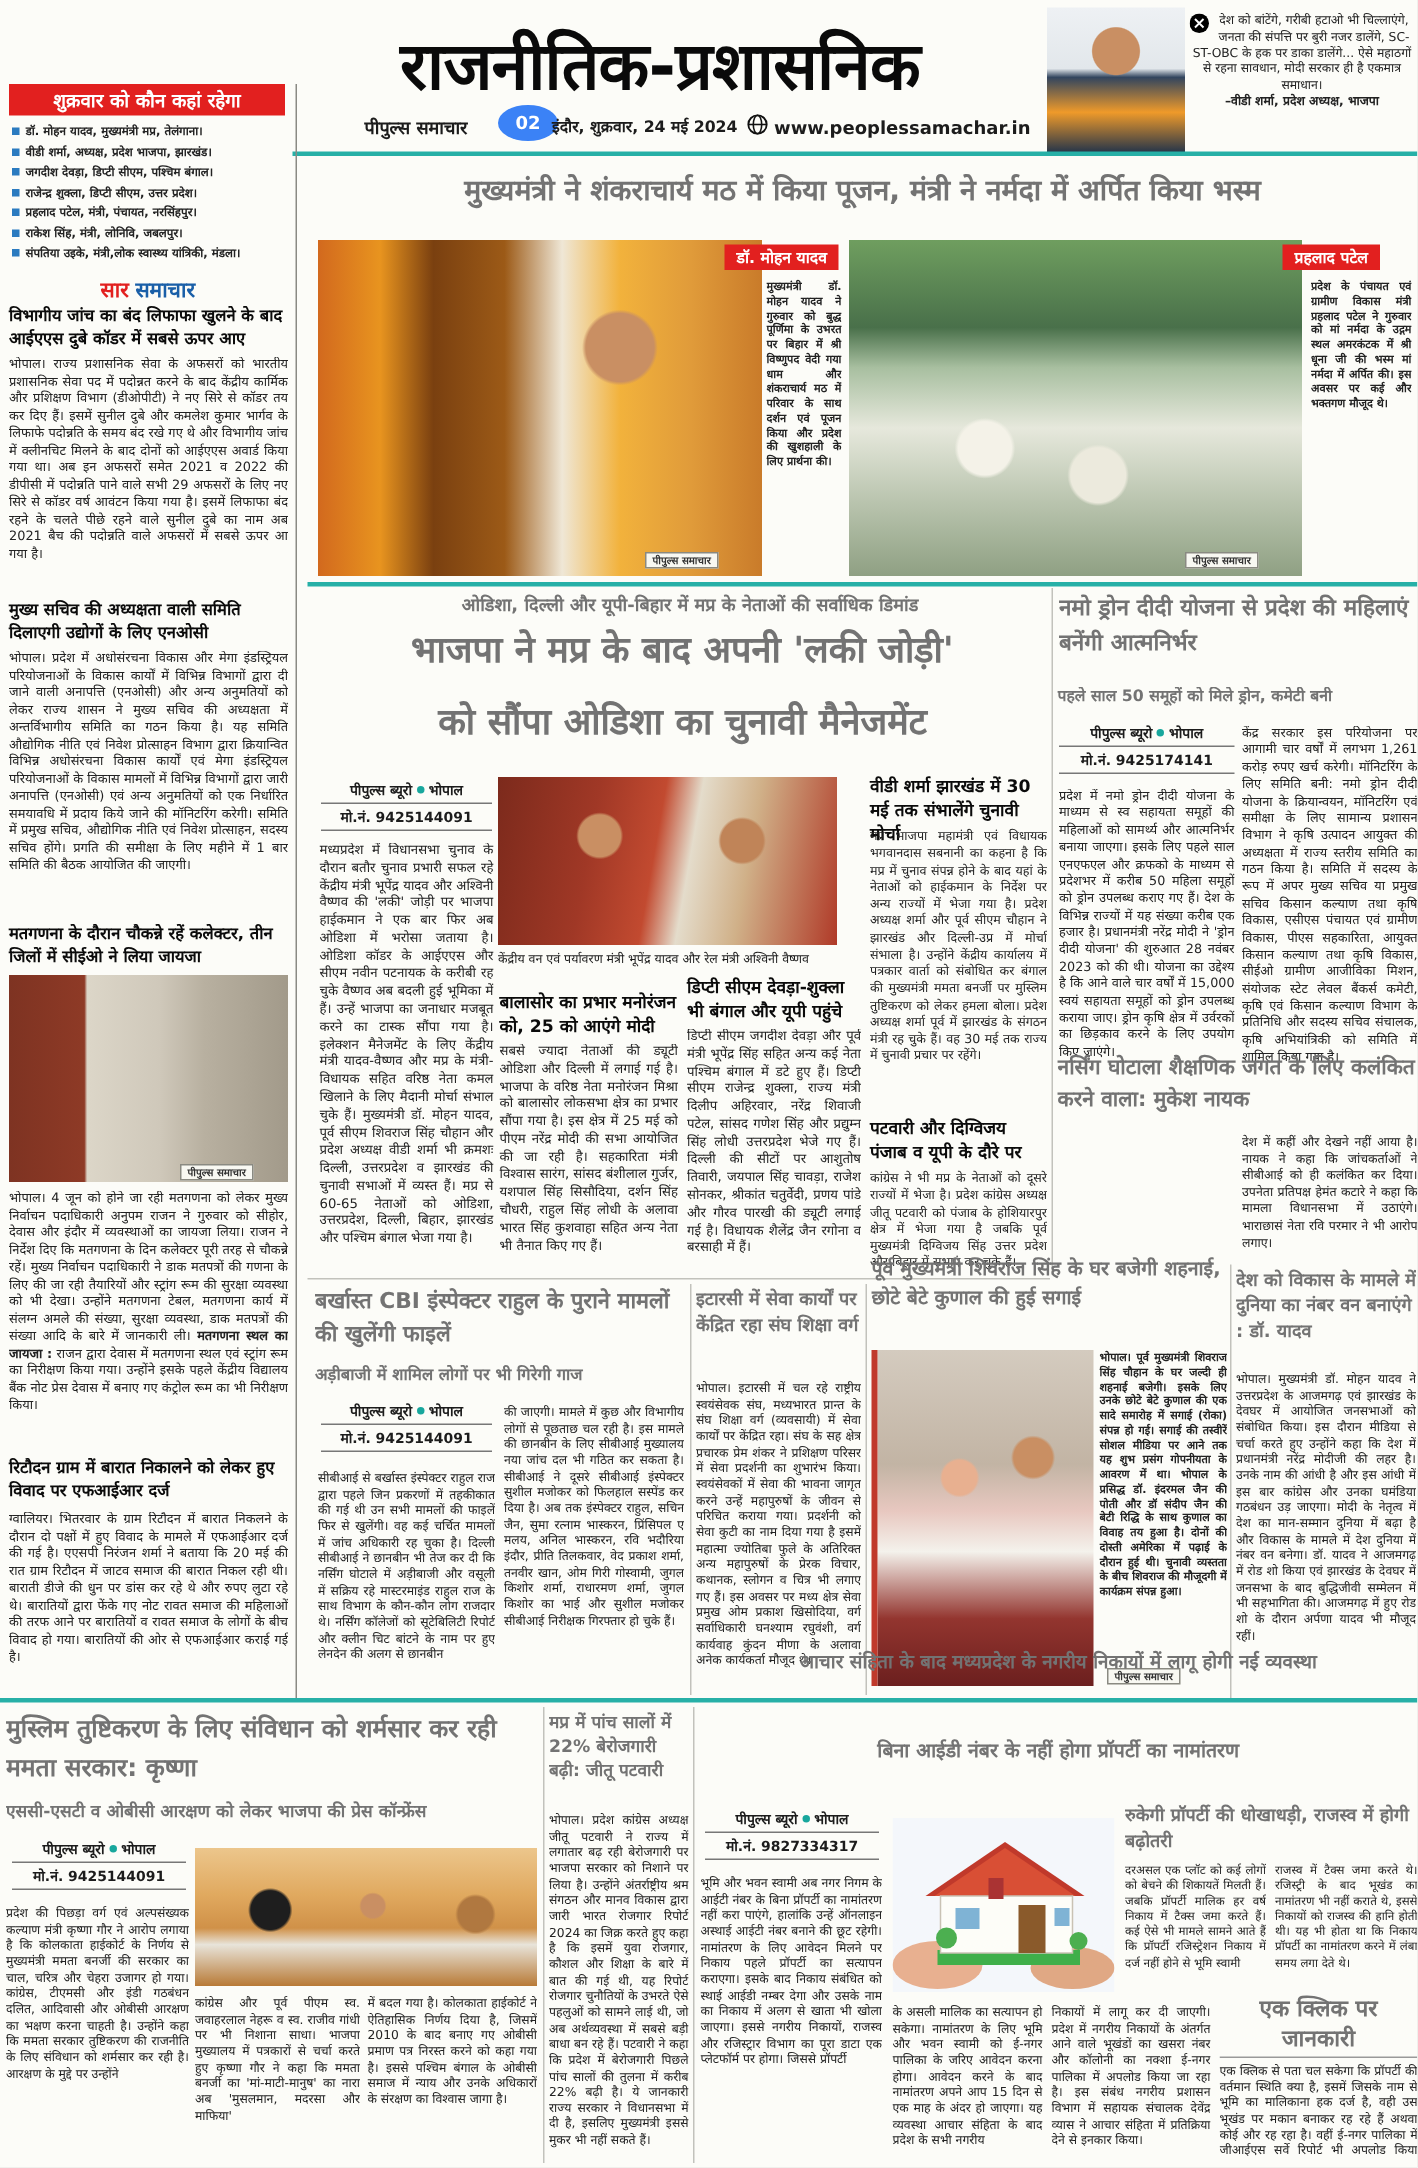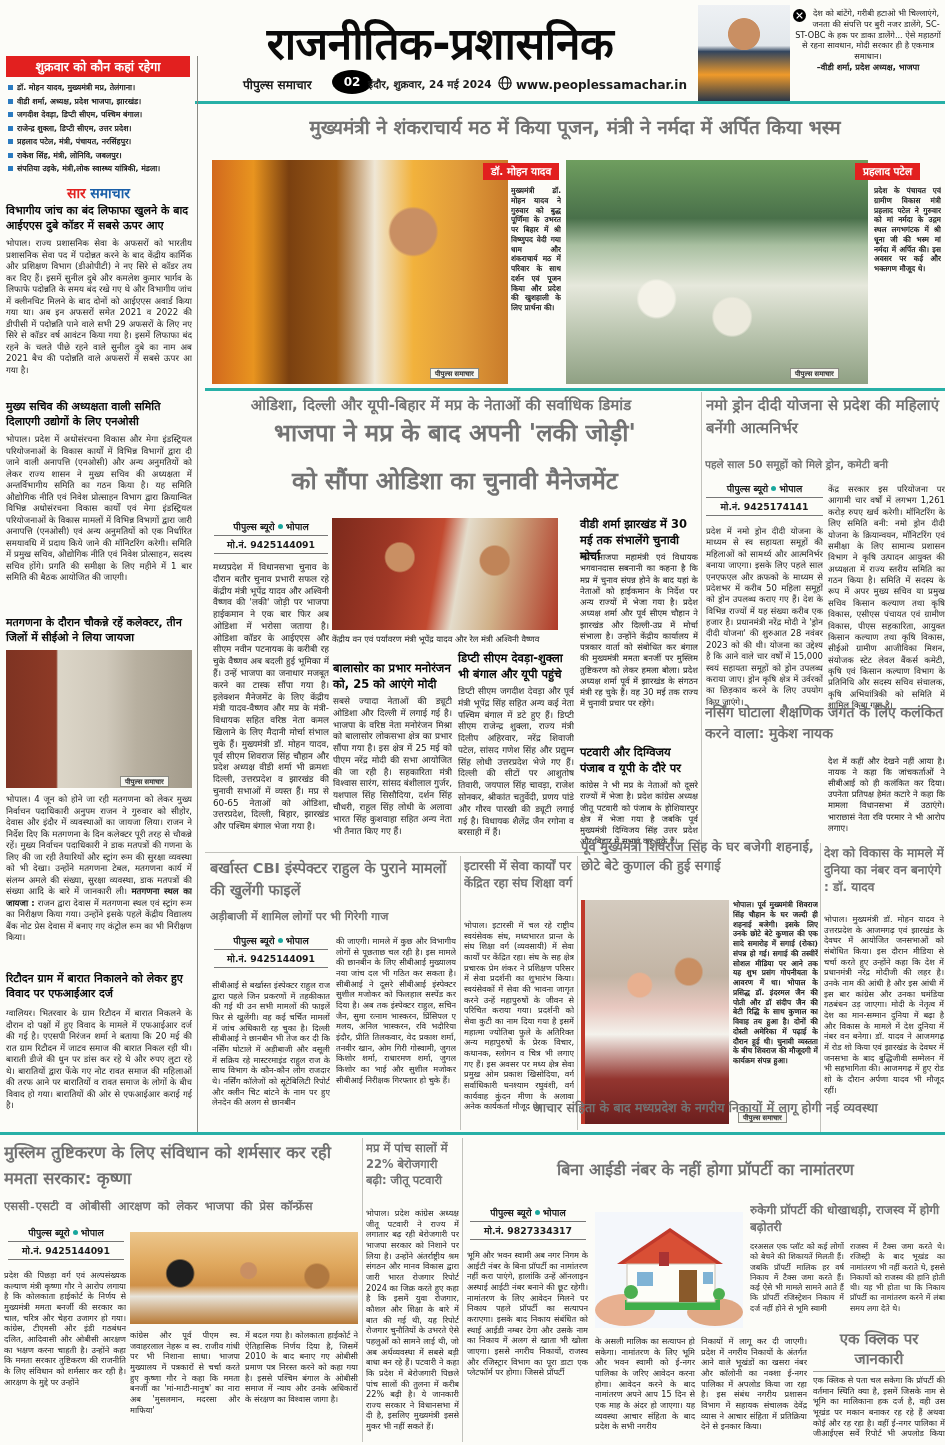--- a/index.html
+++ b/index.html
@@ -28,21 +28,21 @@
   .byline .l2 { font-weight:bold; font-size:9.3px; border-bottom:1px solid #777; padding:2px 0; white-space:nowrap; }
   .photo { position:absolute; }
   .sch-item { display:flex; align-items:flex-start; margin-bottom:3.5px; }
   .bull { flex:0 0 auto; width:5px; height:5px; background:#2b7bc0; margin:3px 4px 0 0; }
   .sch-item span.txt { font-size:7.8px; font-weight:bold; white-space:nowrap; overflow:hidden; color:#222; }
   .sidehead { font-size:11px; font-weight:bold; line-height:1.35; color:#0b0b0b; }
   .subhead { font-weight:bold; color:#0b0b0b; line-height:1.4; }
   .leadin { font-weight:bold; }
   .saar1 { color:#e2201f; font-weight:bold; }
   .saar2 { color:#1a5fa8; font-weight:bold; }
-  .badge { display:inline-block; width:40px; height:24px; border-radius:50%; background:#000000; color:#fff;
+  .badge { display:inline-block; width:40px; height:24px; border-radius:50%; background:#3b82f6; color:#fff;
            font-weight:bold; font-size:12px; line-height:24px; text-align:center; }
   .masthead { font-weight:bold; color:#0a0a0a; letter-spacing:-0.5px; }
 </style>
 </head>
 <body>
 
 <div class="page">
 
   <div class="abs masthead center" style="left:175px;top:12px;width:530px;font-size:44px;">राजनीतिक-प्रशासनिक</div>
   <div class="abs" style="left:243px;top:76px;font-size:12px;font-weight:bold;">पीपुल्स समाचार</div>
@@ -128,25 +128,25 @@
   <div class="abs hl center" style="left:205px;top:115px;width:740px;font-size:19px;white-space:nowrap;">मुख्यमंत्री ने शंकराचार्य मठ में किया पूजन, मंत्री ने नर्मदा में अर्पित किया भस्म</div>
 
   <div class="photo" style="left:212px;top:160px;width:296px;height:224px;background:radial-gradient(circle at 68% 32%,#c98f63 0 9%,rgba(0,0,0,0) 10%),linear-gradient(90deg,#d2691e 0%,#e8941f 14%,#7a4010 26%,#9c5a17 42%,#efe7d6 55%,#f2b23c 68%,#e09b3a 84%,#c97b2a 100%);"></div>
   <div class="tag" style="left:430px;top:368px;">पीपुल्स समाचार</div>
   <div class="redlab" style="left:483px;top:163px;">डॉ. मोहन यादव</div>
   <div class="abs bt7 j ov" style="left:511px;top:186px;width:50px;height:196px;font-weight:bold;">मुख्यमंत्री डॉ. मोहन यादव ने गुरुवार को बुद्ध पूर्णिमा के उभरत पर बिहार में श्री विष्णुपद वेदी गया धाम और शंकराचार्य मठ में परिवार के साथ दर्शन एवं पूजन किया और प्रदेश की खुशहाली के लिए प्रार्थना की।</div>
 
   <div class="photo" style="left:566px;top:160px;width:302px;height:224px;background:radial-gradient(circle at 30% 62%,#f4f2e8 0 7%,rgba(0,0,0,0) 8%),radial-gradient(circle at 55% 70%,#eceadd 0 8%,rgba(0,0,0,0) 9%),linear-gradient(180deg,#6f9e5f 0%,#49704a 26%,#a8bfa0 38%,#e6e8dc 56%,#b9c4ae 78%,#8fa083 100%);"></div>
   <div class="tag" style="left:790px;top:368px;">पीपुल्स समाचार</div>
   <div class="redlab" style="left:855px;top:163px;">प्रहलाद पटेल</div>
-  <div class="abs bt7 j ov" style="left:874px;top:186px;width:67px;height:196px;font-weight:bold;">प्रदेश के पंचायत एवं ग्रामीण विकास मंत्री प्रहलाद पटेल ने गुरुवार को मां नर्मदा के उद्गम स्थल लगभगंटक में श्री धूना जी की भस्म मां नर्मदा में अर्पित की। इस अवसर पर कई और भक्तगण मौजूद थे।</div>
+  <div class="abs bt7 j ov" style="left:874px;top:186px;width:67px;height:196px;font-weight:bold;">प्रदेश के पंचायत एवं ग्रामीण विकास मंत्री प्रहलाद पटेल ने गुरुवार को मां नर्मदा के उद्गम स्थल अमरकंटक में श्री धूना जी की भस्म मां नर्मदा में अर्पित की। इस अवसर पर कई और भक्तगण मौजूद थे।</div>
 
   <div class="trule" style="left:205px;top:388px;width:740px;"></div>
 
-  <div class="abs hl center" style="left:196px;top:396px;width:490px;font-size:15px;white-space:nowrap;">ओडिशा, दिल्ली और यूपी-बिहार में मप्र के नेताओं की सर्वाधिक डिमांड</div>
+  <div class="abs hl center" style="left:215px;top:396px;width:490px;font-size:12px;white-space:nowrap;">ओडिशा, दिल्ली और यूपी-बिहार में मप्र के नेताओं की सर्वाधिक डिमांड</div>
   <div class="abs hl center" style="left:210px;top:418px;width:490px;font-size:24px;white-space:nowrap;">भाजपा ने मप्र के बाद अपनी 'लकी जोड़ी'</div>
   <div class="abs hl center" style="left:210px;top:466px;width:490px;font-size:24px;white-space:nowrap;">को सौंपा ओडिशा का चुनावी मैनेजमेंट</div>
 
   <div class="abs byline" style="left:214px;top:520px;width:114px;">
     <div class="l1"><span>पीपुल्स ब्यूरो</span><span class="tealdot"></span><span>भोपाल</span></div>
     <div class="l2">मो.नं. 9425144091</div>
   </div>
   <div class="abs bt j ov" style="left:213px;top:562px;width:116px;height:288px;">मध्यप्रदेश में विधानसभा चुनाव के दौरान बतौर चुनाव प्रभारी सफल रहे केंद्रीय मंत्री भूपेंद्र यादव और अश्विनी वैष्णव की 'लकी' जोड़ी पर भाजपा हाईकमान ने एक बार फिर अब ओडिशा में भरोसा जताया है। ओडिशा कॉडर के आईएएस और सीएम नवीन पटनायक के करीबी रह चुके वैष्णव अब बदली हुई भूमिका में हैं। उन्हें भाजपा का जनाधार मजबूत करने का टास्क सौंपा गया है। इलेक्शन मैनेजमेंट के लिए केंद्रीय मंत्री यादव-वैष्णव और मप्र के मंत्री-विधायक सहित वरिष्ठ नेता कमल खिलाने के लिए मैदानी मोर्चा संभाल चुके हैं। मुख्यमंत्री डॉ. मोहन यादव, पूर्व सीएम शिवराज सिंह चौहान और प्रदेश अध्यक्ष वीडी शर्मा भी क्रमशः दिल्ली, उत्तरप्रदेश व झारखंड की चुनावी सभाओं में व्यस्त हैं। मप्र से 60-65 नेताओं को ओडिशा, उत्तरप्रदेश, दिल्ली, बिहार, झारखंड और पश्चिम बंगाल भेजा गया है।</div>
 
   <div class="photo" style="left:332px;top:518px;width:226px;height:112px;background:radial-gradient(circle at 30% 35%,#c98f63 0 8%,rgba(0,0,0,0) 9%),radial-gradient(circle at 72% 38%,#c08458 0 8%,rgba(0,0,0,0) 9%),linear-gradient(100deg,#7c2a1c 0%,#a03826 28%,#c24a30 46%,#e4dccb 56%,#d0b088 72%,#b03a28 100%);"></div>
@@ -200,39 +200,39 @@
   <div class="tag" style="left:738px;top:1112px;">पीपुल्स समाचार</div>
 
   <div class="vdiv" style="left:820px;top:843px;height:290px;"></div>
 
   <div class="abs hl" style="left:824px;top:845px;width:120px;font-size:12px;line-height:1.4;height:64px;overflow:hidden;">देश को विकास के मामले में दुनिया का नंबर वन बनाएंगे : डॉ. यादव</div>
   <div class="abs bt8 j ov" style="left:824px;top:914px;width:120px;height:218px;">भोपाल। मुख्यमंत्री डॉ. मोहन यादव ने उत्तरप्रदेश के आजमगढ़ एवं झारखंड के देवघर में आयोजित जनसभाओं को संबोधित किया। इस दौरान मीडिया से चर्चा करते हुए उन्होंने कहा कि देश में प्रधानमंत्री नरेंद्र मोदीजी की लहर है। उनके नाम की आंधी है और इस आंधी में इस बार कांग्रेस और उनका घमंडिया गठबंधन उड़ जाएगा। मोदी के नेतृत्व में देश का मान-सम्मान दुनिया में बढ़ा है और विकास के मामले में देश दुनिया में नंबर वन बनेगा। डॉ. यादव ने आजमगढ़ में रोड शो किया एवं झारखंड के देवघर में जनसभा के बाद बुद्धिजीवी सम्मेलन में भी सहभागिता की। आजमगढ़ में हुए रोड शो के दौरान अर्पणा यादव भी मौजूद रहीं।</div>
 
   <div class="trule" style="left:0;top:1132px;width:945px;"></div>
 
   <div class="abs hl" style="left:4px;top:1140px;width:354px;font-size:16.5px;line-height:1.55;height:56px;overflow:hidden;">मुस्लिम तुष्टिकरण के लिए संविधान को शर्मसार कर रही ममता सरकार: कृष्णा</div>
-  <div class="abs hl" style="left:4px;top:1200px;width:354px;font-size:11.5px;white-space:nowrap;overflow:hidden;font-family:Liberation Mono, monospace;">एससी-एसटी व ओबीसी आरक्षण को लेकर भाजपा की प्रेस कॉन्फ्रेंस</div>
+  <div class="abs hl" style="left:4px;top:1200px;width:354px;font-size:11.5px;white-space:nowrap;overflow:hidden;">एससी-एसटी व ओबीसी आरक्षण को लेकर भाजपा की प्रेस कॉन्फ्रेंस</div>
   <div class="abs byline" style="left:8px;top:1226px;width:116px;">
     <div class="l1"><span>पीपुल्स ब्यूरो</span><span class="tealdot"></span><span>भोपाल</span></div>
     <div class="l2">मो.नं. 9425144091</div>
   </div>
   <div class="abs bt8 j ov" style="left:4px;top:1270px;width:122px;height:172px;">प्रदेश की पिछड़ा वर्ग एवं अल्पसंख्यक कल्याण मंत्री कृष्णा गौर ने आरोप लगाया है कि कोलकाता हाईकोर्ट के निर्णय से मुख्यमंत्री ममता बनर्जी की सरकार का चाल, चरित्र और चेहरा उजागर हो गया। कांग्रेस, टीएमसी और इंडी गठबंधन दलित, आदिवासी और ओबीसी आरक्षण का भक्षण करना चाहती है। उन्होंने कहा कि ममता सरकार तुष्टिकरण की राजनीति के लिए संविधान को शर्मसार कर रही है। आरक्षण के मुद्दे पर उन्होंने</div>
   <div class="photo" style="left:130px;top:1232px;width:228px;height:92px;background:radial-gradient(circle at 22% 45%,#1e1e1e 0 7%,rgba(0,0,0,0) 8%),radial-gradient(circle at 52% 42%,#c98f63 0 6%,rgba(0,0,0,0) 7%),radial-gradient(circle at 82% 48%,#b07840 0 6%,rgba(0,0,0,0) 7%),linear-gradient(180deg,#ecc68c 0%,#e0a95f 34%,#d09148 58%,#e8e4da 70%,#b87a36 100%);"></div>
   <div class="abs bt8 j ov" style="left:130px;top:1330px;width:110px;height:112px;">कांग्रेस और पूर्व पीएम स्व. जवाहरलाल नेहरू व स्व. राजीव गांधी पर भी निशाना साधा। भाजपा मुख्यालय में पत्रकारों से चर्चा करते हुए कृष्णा गौर ने कहा कि ममता बनर्जी का 'मां-माटी-मानुष' का नारा अब 'मुसलमान, मदरसा और माफिया'</div>
   <div class="abs bt8 j ov" style="left:245px;top:1330px;width:113px;height:112px;">में बदल गया है। कोलकाता हाईकोर्ट ने ऐतिहासिक निर्णय दिया है, जिसमें 2010 के बाद बनाए गए ओबीसी प्रमाण पत्र निरस्त करने को कहा गया है। इससे पश्चिम बंगाल के ओबीसी समाज में न्याय और उनके अधिकारों के संरक्षण का विश्वास जागा है।</div>
 
   <div class="vdiv" style="left:362px;top:1138px;height:304px;"></div>
 
   <div class="abs hl" style="left:366px;top:1140px;width:93px;font-size:11.5px;line-height:1.4;height:64px;overflow:hidden;">मप्र में पांच सालों में 22% बेरोजगारी बढ़ी: जीतू पटवारी</div>
   <div class="abs bt8 j ov" style="left:366px;top:1208px;width:93px;height:234px;">भोपाल। प्रदेश कांग्रेस अध्यक्ष जीतू पटवारी ने राज्य में लगातार बढ़ रही बेरोजगारी पर भाजपा सरकार को निशाने पर लिया है। उन्होंने अंतर्राष्ट्रीय श्रम संगठन और मानव विकास द्वारा जारी भारत रोजगार रिपोर्ट 2024 का जिक्र करते हुए कहा है कि इसमें युवा रोजगार, कौशल और शिक्षा के बारे में बात की गई थी, यह रिपोर्ट रोजगार चुनौतियों के उभरते ऐसे पहलुओं को सामने लाई थी, जो अब अर्थव्यवस्था में सबसे बड़ी बाधा बन रहे हैं। पटवारी ने कहा कि प्रदेश में बेरोजगारी पिछले पांच सालों की तुलना में करीब 22% बढ़ी है। ये जानकारी राज्य सरकार ने विधानसभा में दी है, इसलिए मुख्यमंत्री इससे मुकर भी नहीं सकते हैं।</div>
 
   <div class="vdiv" style="left:462px;top:1138px;height:304px;"></div>
 
   <div class="abs hl center" style="left:466px;top:1100px;width:479px;font-size:12.5px;white-space:nowrap;overflow:hidden;">आचार संहिता के बाद मध्यप्रदेश के नगरीय निकायों में लागू होगी नई व्यवस्था</div>
-  <div class="abs hl center" style="left:466px;top:1160px;width:479px;font-size:16px;white-space:nowrap;">बिना आईडी नंबर के नहीं होगा प्रॉपर्टी का नामांतरण</div>
+  <div class="abs hl center" style="left:466px;top:1160px;width:479px;font-size:13px;white-space:nowrap;">बिना आईडी नंबर के नहीं होगा प्रॉपर्टी का नामांतरण</div>
   <div class="abs byline" style="left:470px;top:1206px;width:116px;">
     <div class="l1"><span>पीपुल्स ब्यूरो</span><span class="tealdot"></span><span>भोपाल</span></div>
     <div class="l2">मो.नं. 9827334317</div>
   </div>
   <div class="abs bt8 j ov" style="left:467px;top:1250px;width:121px;height:192px;">भूमि और भवन स्वामी अब नगर निगम के आईटी नंबर के बिना प्रॉपर्टी का नामांतरण नहीं करा पाएंगे, हालांकि उन्हें ऑनलाइन अस्थाई आईटी नंबर बनाने की छूट रहेगी। नामांतरण के लिए आवेदन मिलने पर निकाय पहले प्रॉपर्टी का सत्यापन कराएगा। इसके बाद निकाय संबंधित को स्थाई आईडी नम्बर देगा और उसके नाम का निकाय में अलग से खाता भी खोला जाएगा। इससे नगरीय निकायों, राजस्व और रजिस्ट्रार विभाग का पूरा डाटा एक प्लेटफॉर्म पर होगा। जिससे प्रॉपर्टी</div>
 
   <div class="abs" style="left:595px;top:1212px;width:148px;height:116px;">
     <svg width="148" height="116" viewBox="0 0 148 116">
       <rect x="0" y="0" width="148" height="116" fill="#f4f7fb"></rect>
       <ellipse cx="30" cy="98" rx="30" ry="16" fill="#e8b090"></ellipse>

